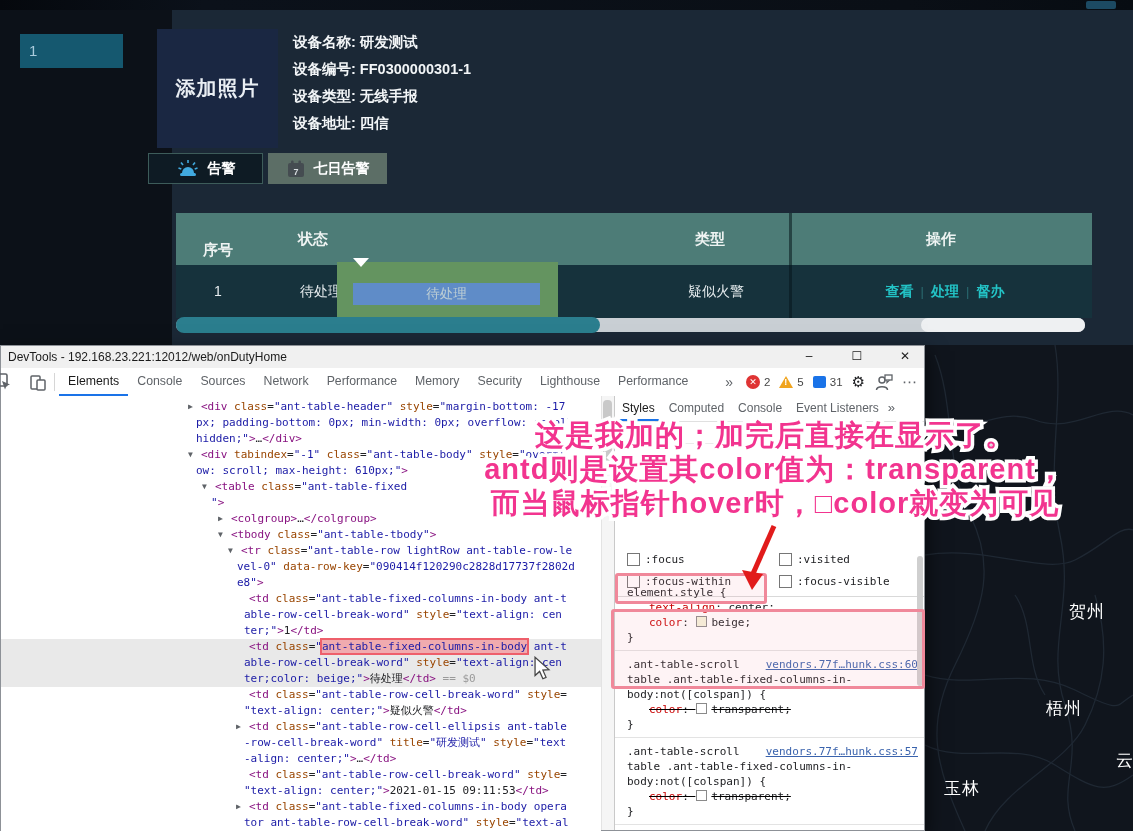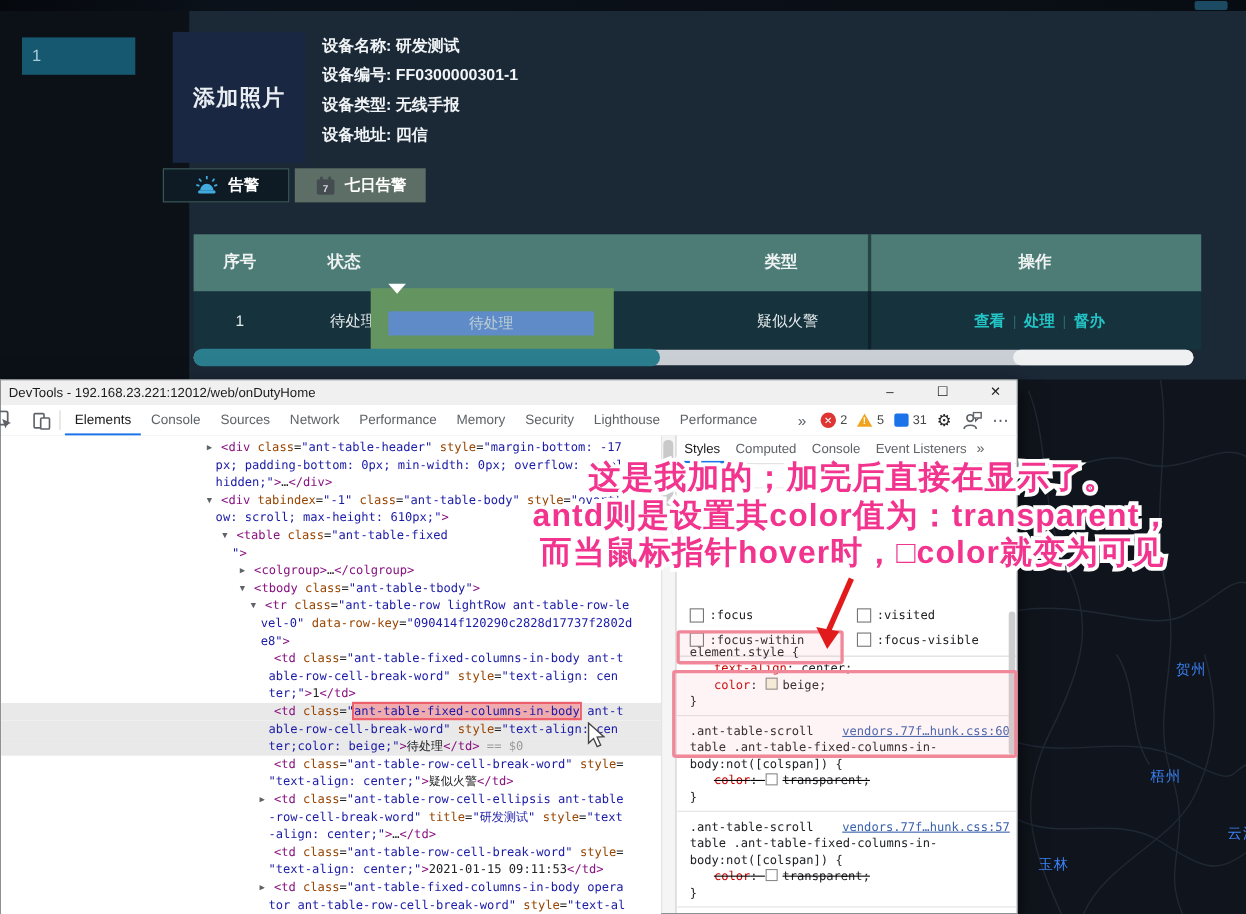--- a/index.html
+++ b/index.html
@@ -46,21 +46,21 @@
             box-shadow:0 2px 8px rgba(0,0,0,.35);padding:6px 12px 0 12px;box-sizing:border-box;
             font-size:13px;font-weight:600;line-height:16px;white-space:nowrap;}
   #insp-tip .tag{color:#a530a5;}
   #insp-tip .cls{color:#3a3ab0;}
   #insp-size{position:absolute;right:12px;top:14px;color:#8a8a8a;font-weight:400;font-size:13px;}
   #insp-notch{left:353px;top:258px;width:0;height:0;border-left:8px solid transparent;
               border-right:8px solid transparent;border-top:9px solid #fff;}
 
   
   #map{left:925px;top:345px;width:208px;height:486px;background:#10151d;overflow:hidden;}
-  .map-label{position:absolute;color:#3b82f6;font-size:13px;letter-spacing:1px;white-space:nowrap;}
+  .map-label{position:absolute;color:#ffffff;font-size:17px;letter-spacing:1px;white-space:nowrap;}
 
   
   #dt{left:0;top:345px;width:925px;height:486px;background:#fff;border:1px solid #8d9197;box-sizing:border-box;
       box-shadow:3px 6px 18px rgba(0,0,0,.55);}
   #dt-titlebar{left:0;top:0;width:923px;height:22px;background:#f0f0f0;border-bottom:1px solid #dcdcdc;}
   #dt-title{position:absolute;left:7px;top:0;line-height:22px;font-size:12px;color:#1b1b1b;white-space:nowrap;}
   .winbtn{position:absolute;top:0;width:30px;height:22px;text-align:center;line-height:21px;font-size:12px;color:#222;cursor:pointer;}
   #dt-toolbar{left:0;top:22px;width:923px;height:28px;background:#fff;border-bottom:1px solid #d6d6d6;}
   #dt-tabs{position:absolute;left:58px;top:0;height:28px;display:flex;}
   .dtab{padding:0 9px;line-height:26px;font-size:12.3px;color:#5f6368;white-space:nowrap;cursor:pointer;}
@@ -154,21 +154,21 @@
     <svg width="20" height="20" viewBox="0 0 20 20">
       <rect x="2" y="4" width="16" height="14" rx="2" fill="#454c51"></rect>
       <rect x="5" y="1.5" width="2.6" height="5" rx="1.2" fill="#454c51"></rect>
       <rect x="12.4" y="1.5" width="2.6" height="5" rx="1.2" fill="#454c51"></rect>
       <text x="10" y="15.5" font-size="9" font-weight="bold" fill="#d8dde0" text-anchor="middle" font-family="Liberation Sans,sans-serif">7</text>
     </svg>
     <span>七日告警</span>
   </div>
 
   <div class="abs" id="tbl-header">
-      <span class="th" style="left: 42px;">序号</span>
+      <span class="th" style="left: 42px; margin-top: 11px;">序号</span>
       <span class="th" style="left: 137px;">状态</span>
       <span class="th" style="left: 534px;">类型</span>
       <span class="th" style="left: 765px;">操作</span>
     </div>
   <div class="abs" id="tbl-row">
       <span class="tdv" style="left: 42px;">1</span>
       <span class="tdv" style="left: 145px;">待处理</span>
       <span class="tdv" style="left: 540px;">疑似火警</span>
     </div>
   <div class="abs" id="col-divider"></div>

